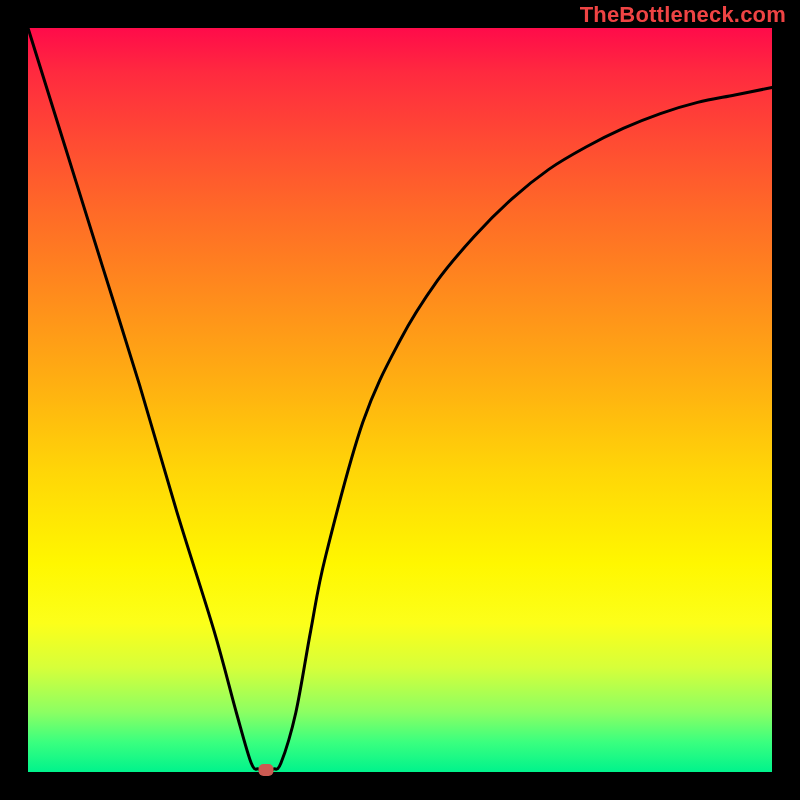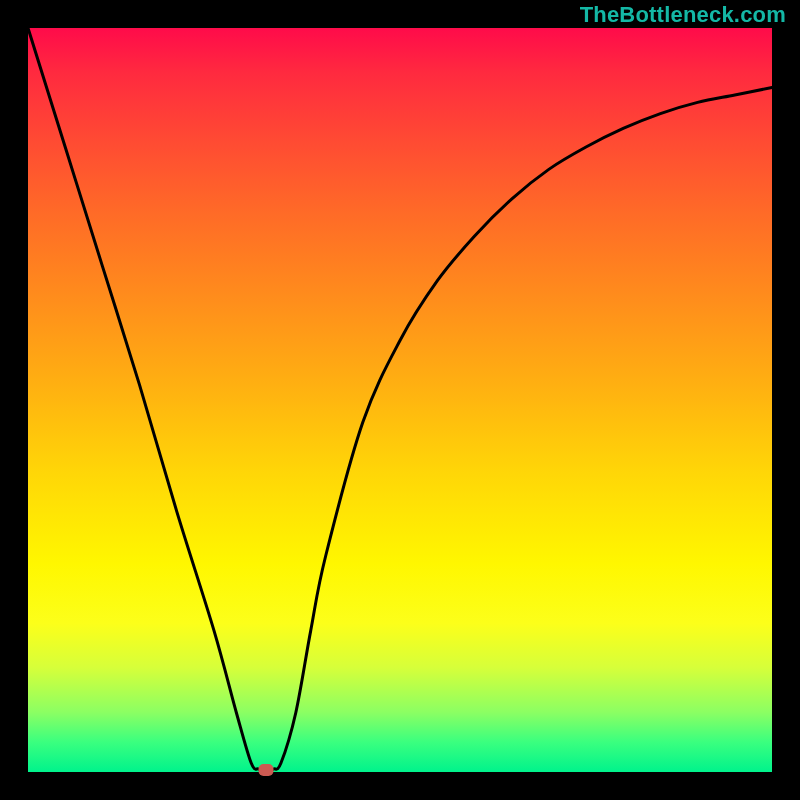--- a/index.html
+++ b/index.html
@@ -13,21 +13,21 @@
   .frame {
     position: relative;
     width: 800px;
     height: 800px;
     background: #000;
   }
   .watermark {
     position: absolute;
     top: 2px;
     right: 14px;
-    color: #14b8a6;
+    color: #ef4444;
     font-size: 22px;
     font-weight: 600;
     letter-spacing: 0.2px;
     z-index: 20;
     pointer-events: none;
   }
   .plot-area {
     position: absolute;
     left: 28px;
     top: 28px;

